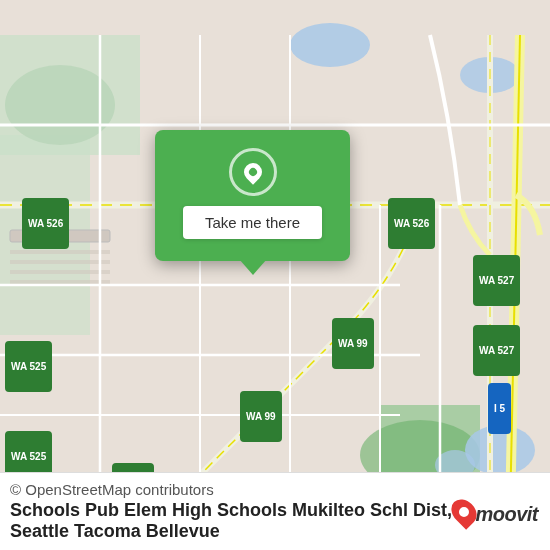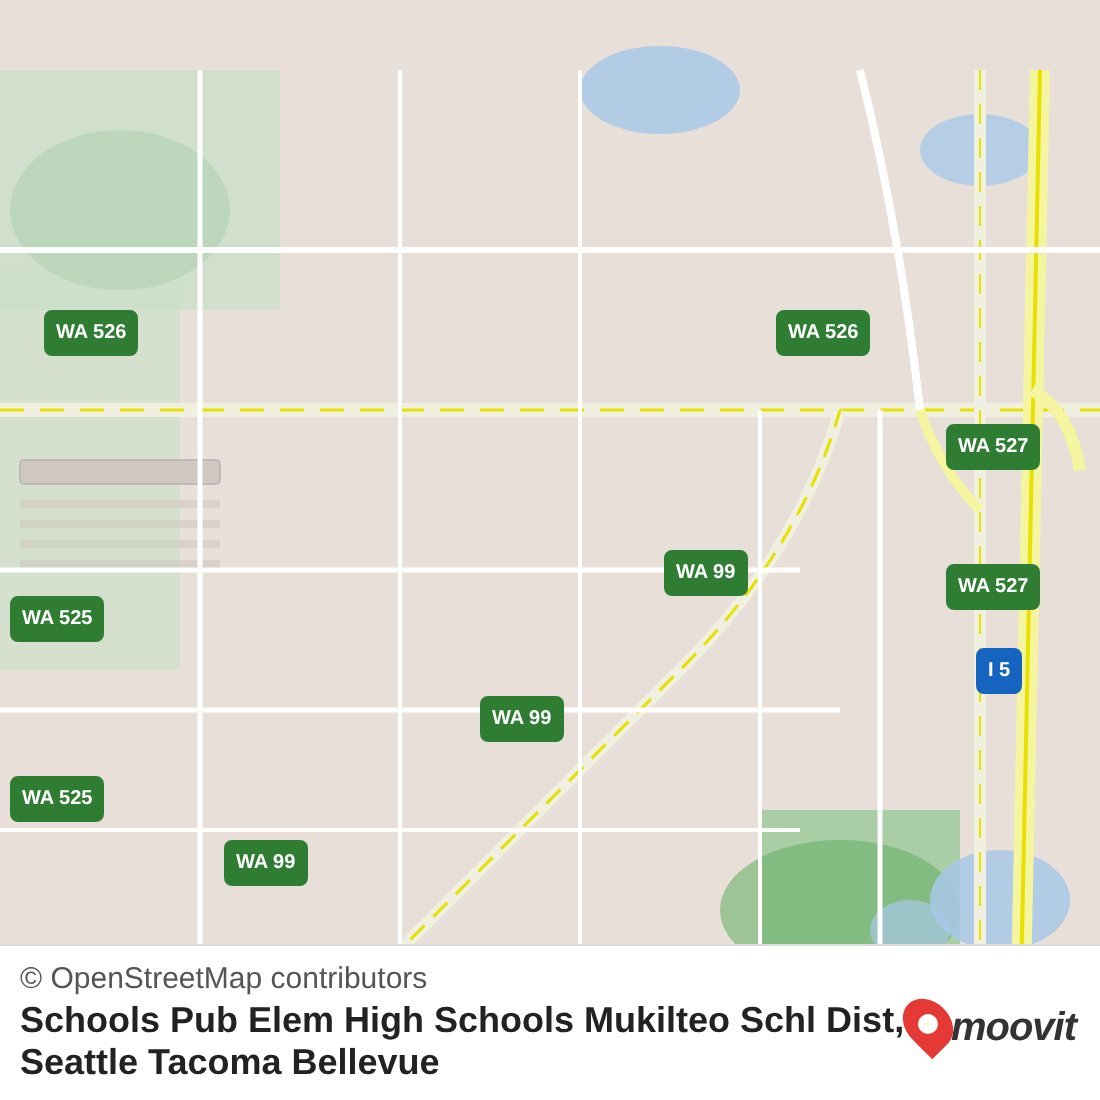--- a/index.html
+++ b/index.html
@@ -162,23 +162,24 @@
 
     
     .road-badge {
       position: absolute;
       background: white;
       border: 2px solid #f5c518;
       border-radius: 4px;
       font-size: 10px;
       font-weight: bold;
       color: #333;
-      padding: 4px 4px;
+      padding: 18px 4px;
       white-space: nowrap;
       z-index: 5;
+      margin-top: 43px;
     }
     .road-badge.blue {
       background: #1565c0;
       border-color: #1565c0;
       color: white;
     }
     .road-badge.green {
       background: #2e7d32;
       border-color: #2e7d32;
       color: white;
@@ -239,25 +240,31 @@
     <path d="M 460 170 Q 470 200 490 220" stroke="#f5f5a0" stroke-width="5" fill="none"></path>
   </svg>
 
   <div class="road-badge green" style="top:155px; left:22px;">WA 526</div>
   <div class="road-badge green" style="top:155px; left:388px;">WA 526</div>
   <div class="road-badge green" style="top:212px; left:473px;">WA 527</div>
   <div class="road-badge green" style="top:282px; left:473px;">WA 527</div>
   <div class="road-badge green" style="top:275px; left:332px;">WA 99</div>
   <div class="road-badge green" style="top:348px; left:240px;">WA 99</div>
   <div class="road-badge green" style="top:420px; left:112px;">WA 99</div>
-  <div class="road-badge blue" style="top:324px; left:488px;">I 5</div>
+  <div class="road-badge blue" style="top:340px; left:488px;">I 5</div>
   <div class="road-badge green" style="top:298px; left:5px;">WA 525</div>
   <div class="road-badge green" style="top:388px; left:5px;">WA 525</div>
   <div class="road-badge green" style="top:482px; left:473px;">WA 527</div>
 
+  <div id="popup-card">
+    <div id="location-icon-wrap">
+      <div id="location-icon-inner"></div>
+    </div>
+    <button id="take-me-there-btn">Take me there</button>
+  </div>
 
   <div id="bottom-bar">
     <div id="bottom-left">
       <span id="attribution">© OpenStreetMap contributors</span>
       <span id="location-title">
         <span>Schools Pub Elem High Schools Mukilteo Schl Dist,</span>
         <span> </span>
         <span>Seattle Tacoma Bellevue</span>
       </span>
     </div>

